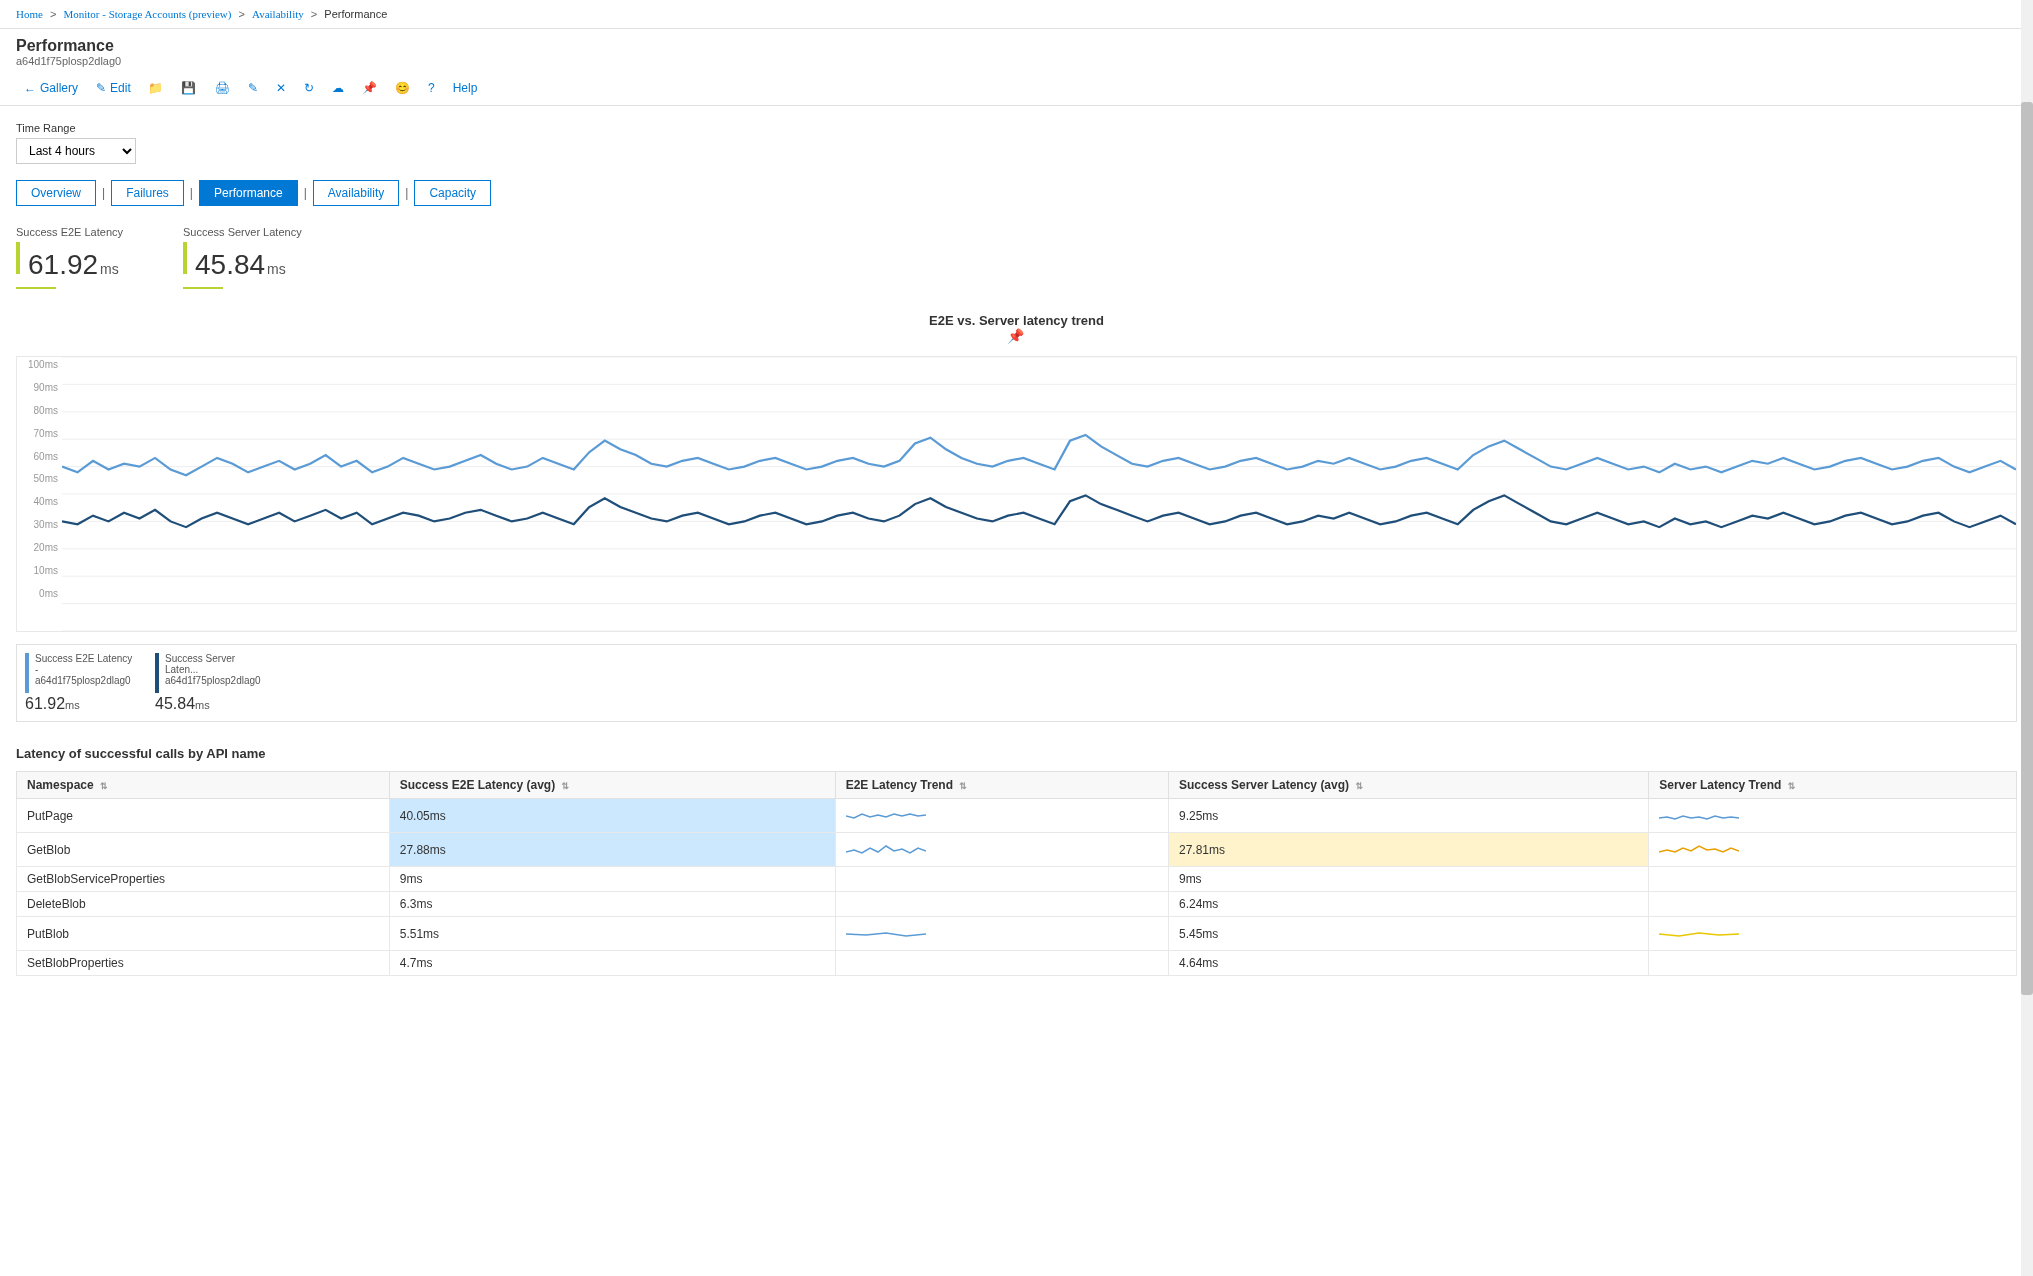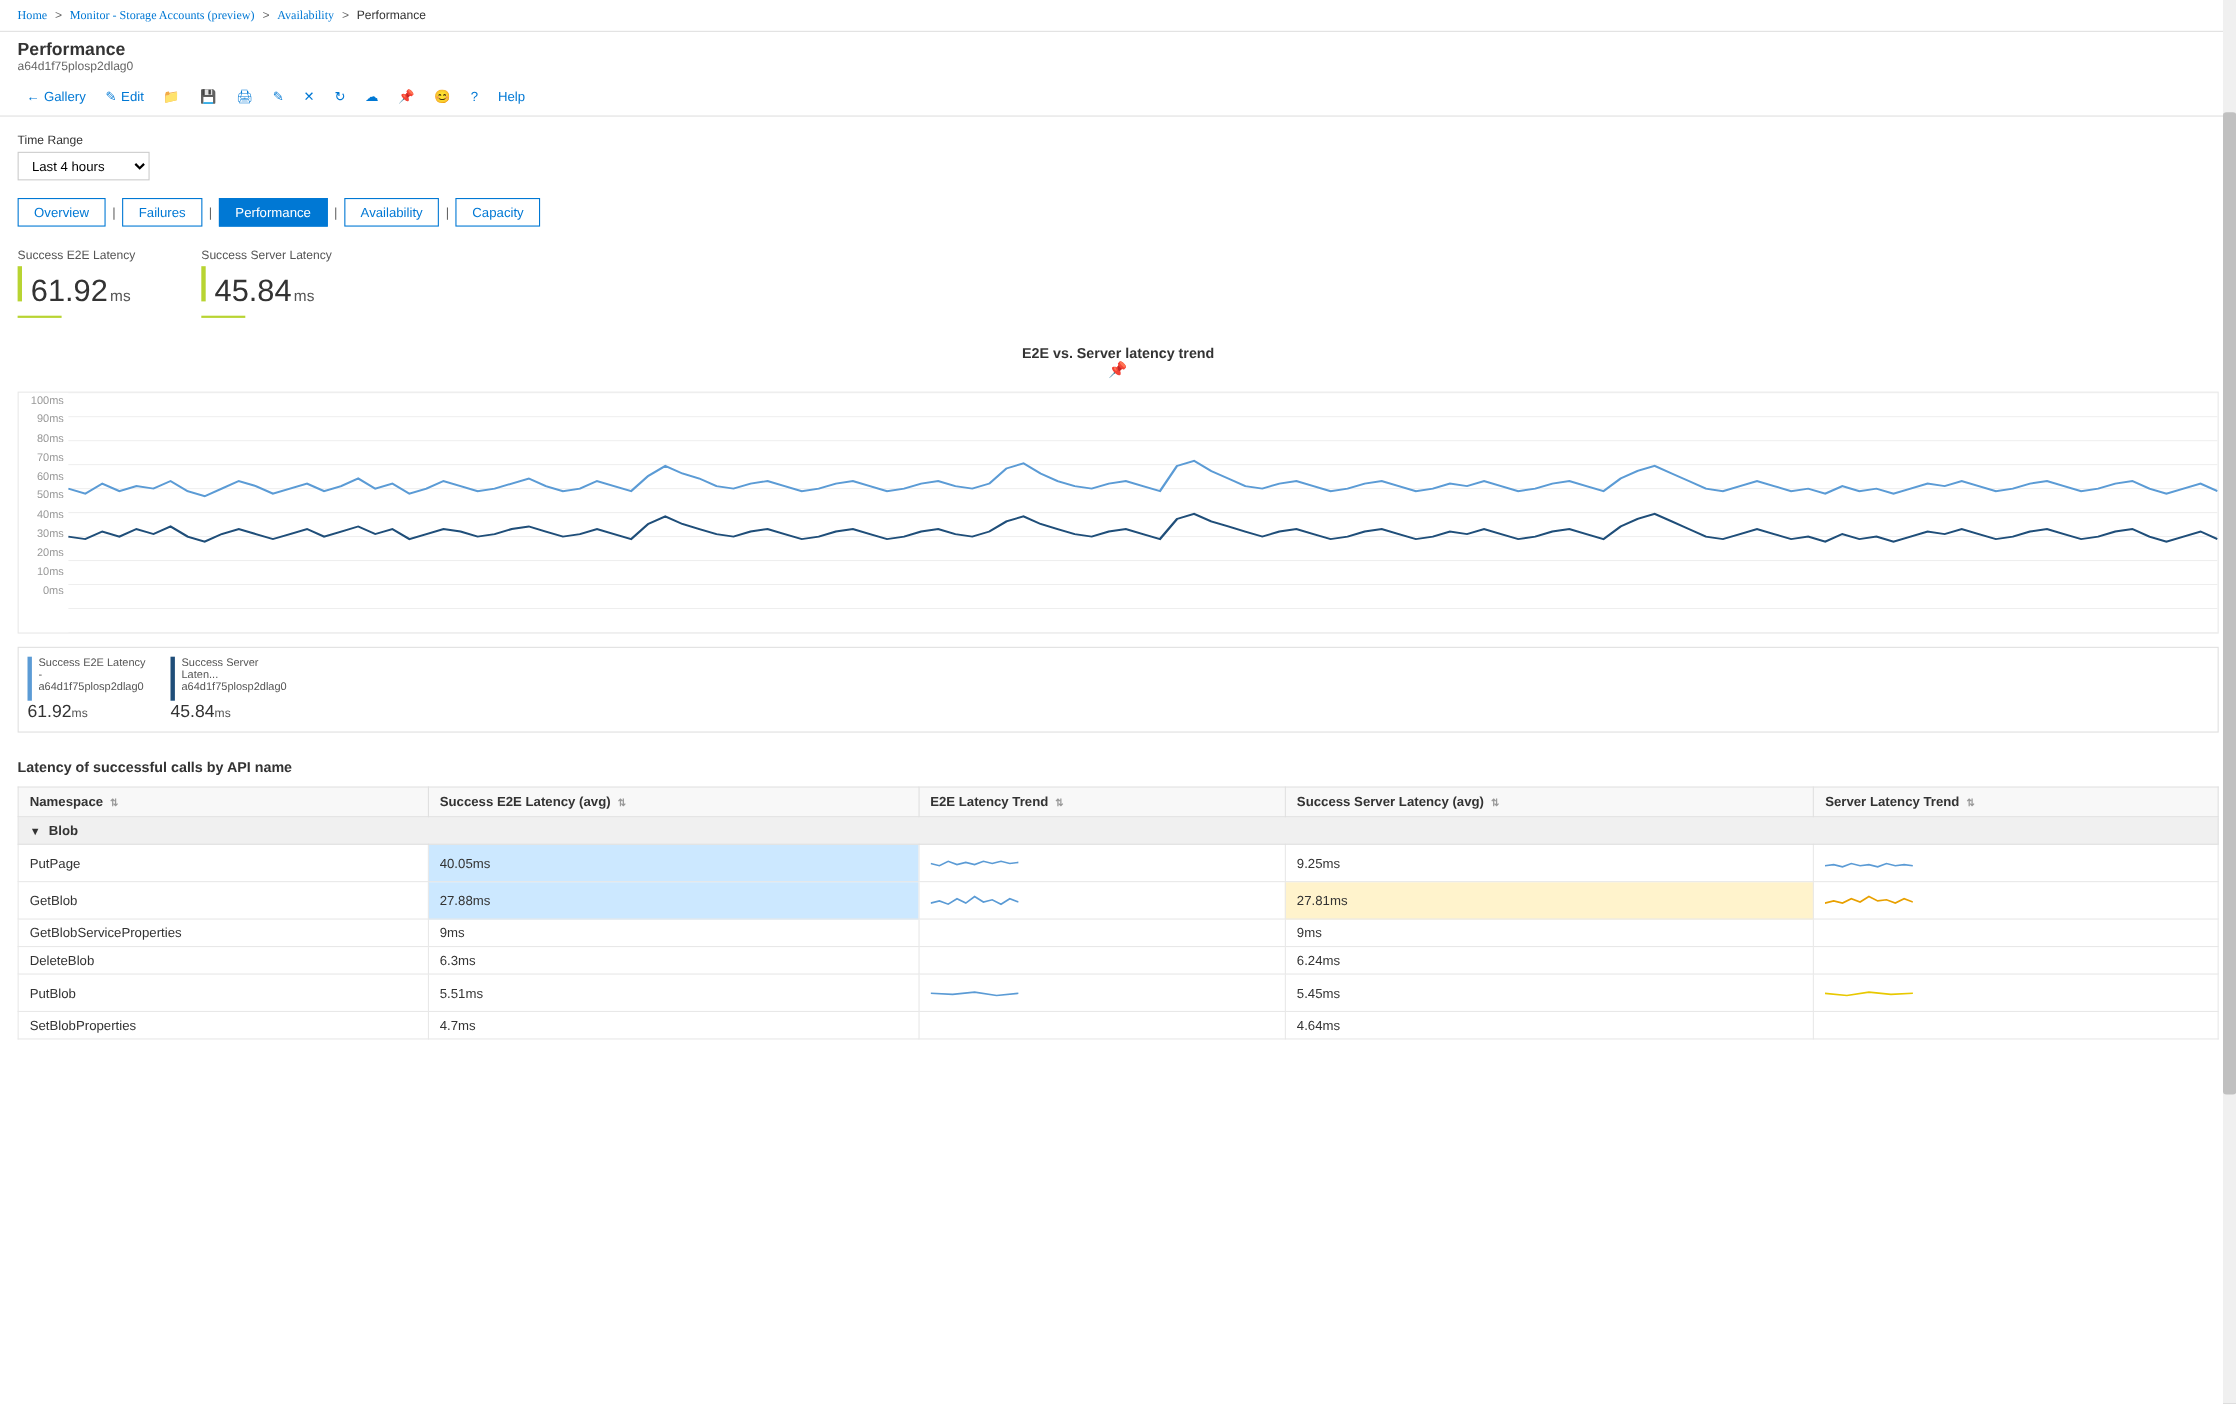--- a/index.html
+++ b/index.html
@@ -32,21 +32,21 @@
     .metric-card { display: flex; flex-direction: column; }
     .metric-label { font-size: 11px; color: #555; margin-bottom: 4px; }
     .metric-value { display: flex; align-items: baseline; gap: 2px; }
     .metric-bar { width: 4px; height: 32px; margin-right: 6px; }
     .metric-number { font-size: 28px; font-weight: 300; color: #333; }
     .metric-unit { font-size: 14px; color: #555; }
     .metric-underline { width: 40px; height: 2px; margin-top: 6px; }
     
     .chart-section { margin-bottom: 24px; position: relative; }
     .chart-title { font-size: 13px; font-weight: 600; color: #333; margin-bottom: 12px; display: flex; justify-content: space-between; align-items: center; flex-direction: column; }
-    .chart-container { border: 1px solid #e8e8e8; position: relative; height: 220px; background: #fff; }
+    .chart-container { border: 1px solid #e8e8e8; position: relative; height: 276px; background: #fff; }
     .chart-y-axis { position: absolute; left: 0; top: 0; bottom: 30px; width: 45px; display: flex; flex-direction: column; justify-content: space-between; padding: 2px 4px 2px 0; }
     .chart-y-label { font-size: 10px; color: #999; text-align: right; }
     .chart-area { position: absolute; left: 45px; right: 0; top: 0; bottom: 30px; }
     .chart-x-axis { position: absolute; left: 45px; right: 0; bottom: 0; height: 30px; display: flex; justify-content: space-between; align-items: center; padding: 0 10px; }
     .chart-x-label { font-size: 10px; color: #999; }
     
     .chart-legend { display: flex; gap: 20px; margin-top: 12px; padding: 8px; border: 1px solid #e0e0e0; }
     .legend-item { display: flex; flex-direction: column; }
     .legend-color-bar { width: 4px; height: 40px; margin-right: 6px; }
     .legend-header { display: flex; align-items: flex-start; }
@@ -273,26 +273,20 @@
             <span class="sort-icon">⇅</span>
           </th>
           <th>
             <span>Server Latency Trend</span>
             <span class="sort-icon">⇅</span>
           </th>
         </tr>
       </thead>
       <tbody>
 
-        <tr class="group-row">
-          <td colspan="5">
-            <span class="triangle">▼</span>
-            <span>Blob</span>
-          </td>
-        </tr>
 
         <tr>
           <td>PutPage</td>
           <td class="highlight-blue">40.05ms</td>
           <td>
             <svg width="80" height="20" viewBox="0 0 80 20">
               <polyline fill="none" stroke="#5b9bd5" stroke-width="1.5" points="0,12 8,14 16,10 24,13 32,11 40,13 48,10 56,12 64,10 72,12 80,11"></polyline>
             </svg>
           </td>
           <td>9.25ms</td>

